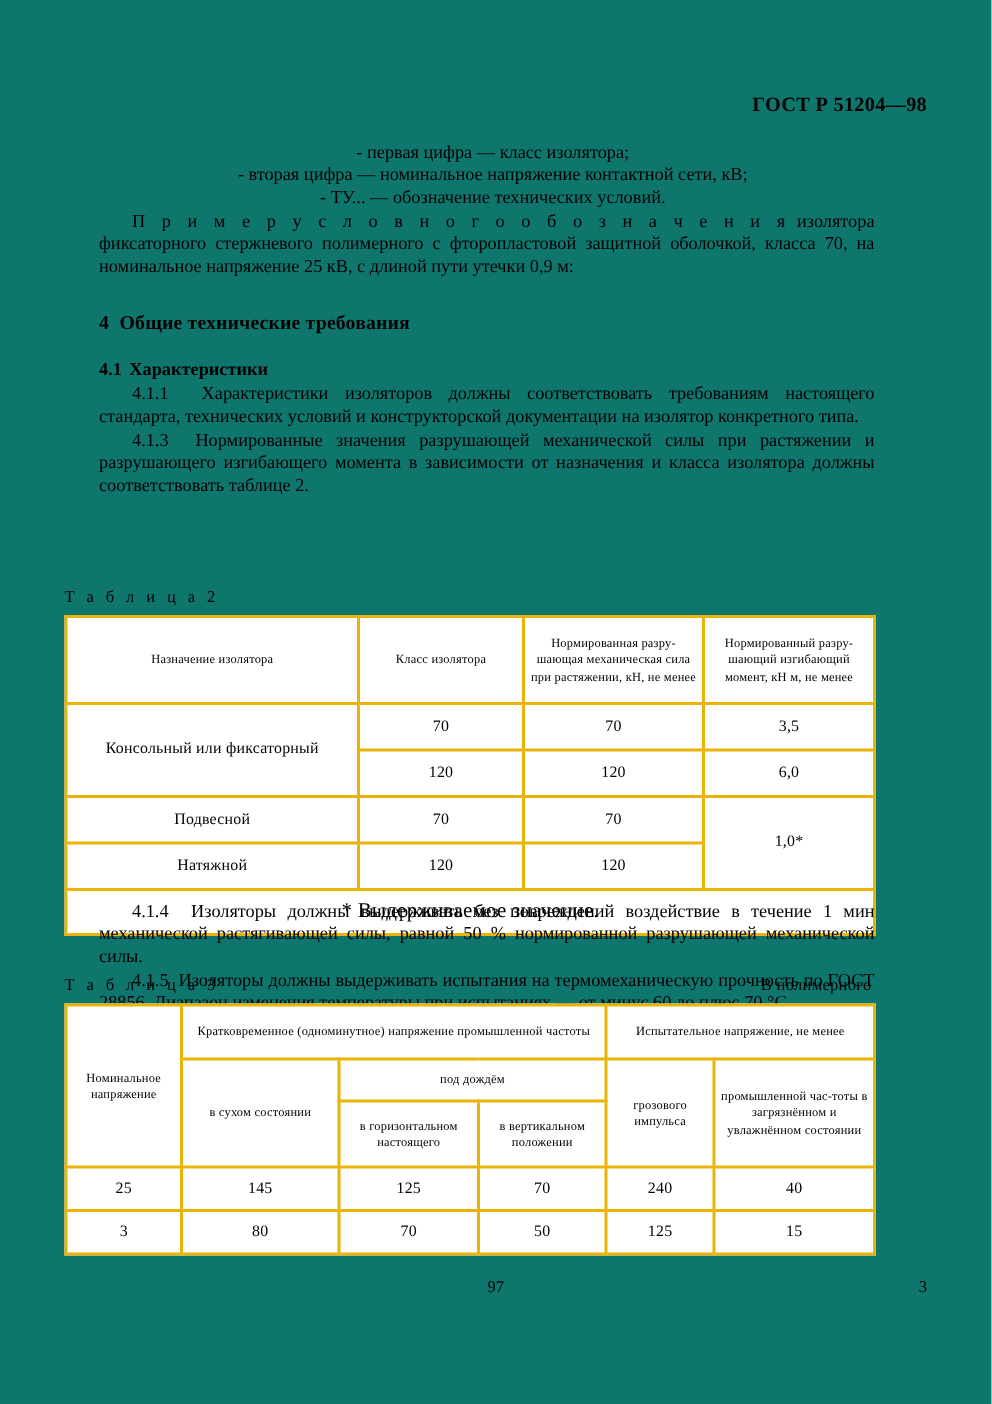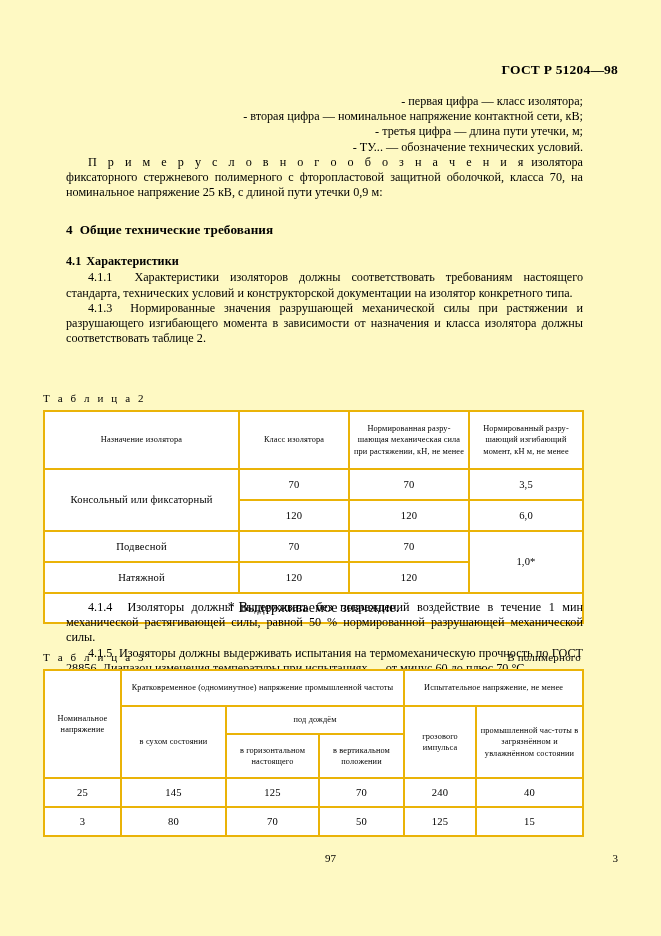--- a/index.html
+++ b/index.html
@@ -8,21 +8,21 @@
     background: #ffffff;
   }
   body {
     font-family: "Liberation Serif", "DejaVu Serif", serif;
     color: #000000;
   }
   .page {
     position: relative;
     width: 661px;
     height: 936px;
-    background: #fef9c3;
+    background: #0f766e;
     overflow: hidden;
     box-sizing: border-box;
   }
 
   
   .doc-header {
     position: absolute;
     top: 62px;
     right: 43px;
     font-size: 13.5px;
@@ -40,21 +40,21 @@
   }
   p.t {
     margin: 0;
     font-size: 12.2px;
     line-height: 15.2px;
     text-align: justify;
     text-justify: inter-word;
   }
   p.dash {
     text-indent: 8px;
-    text-align: right;
+    text-align: center;
   }
   p.ind {
     text-indent: 22px;
   }
   .spaced {
     letter-spacing: 3.1px;
   }
   .example {
     margin: 0;
     padding-top: 14px;
@@ -164,21 +164,20 @@
 <body>
 
 <div class="page">
 
   <div class="doc-header">ГОСТ Р 51204—98</div>
 
   <div class="body-block">
 
     <p class="t dash">- первая цифра — класс изолятора;</p>
     <p class="t dash">- вторая цифра — номинальное напряжение контактной сети, кВ;</p>
-    <p class="t dash">- третья цифра — длина пути утечки, м;</p>
     <p class="t dash">- ТУ... — обозначение технических условий.</p>
 
     <p class="t ind"><span class="spaced">П р и м е р   у с л о в н о г о   о б о з н а ч е н и я</span><span> изолятора фиксаторного стержневого полимерного с фторопластовой защитной оболочкой, класса 70, на номинальное напряжение 25 кВ, с длиной пути утечки 0,9 м:</span></p>
 
 
     <h2 class="sec"><span class="num">4</span><span>Общие технические требования</span></h2>
 
     <h3 class="sub"><span class="num">4.1</span><span>Характеристики</span></h3>
 
     <p class="t ind"><span>4.1.1</span>&nbsp;&nbsp;<span>Характеристики изоляторов должны соответствовать требованиям настоящего стандарта, технических условий и конструкторской документации на изолятор конкретного типа.</span></p>

